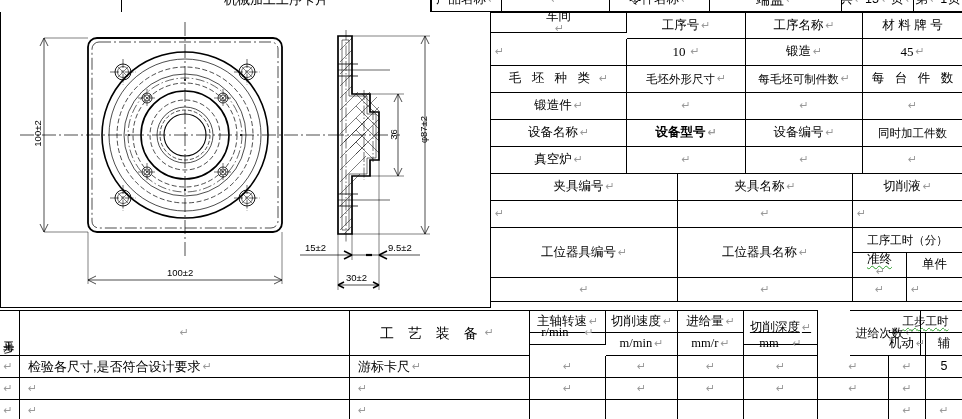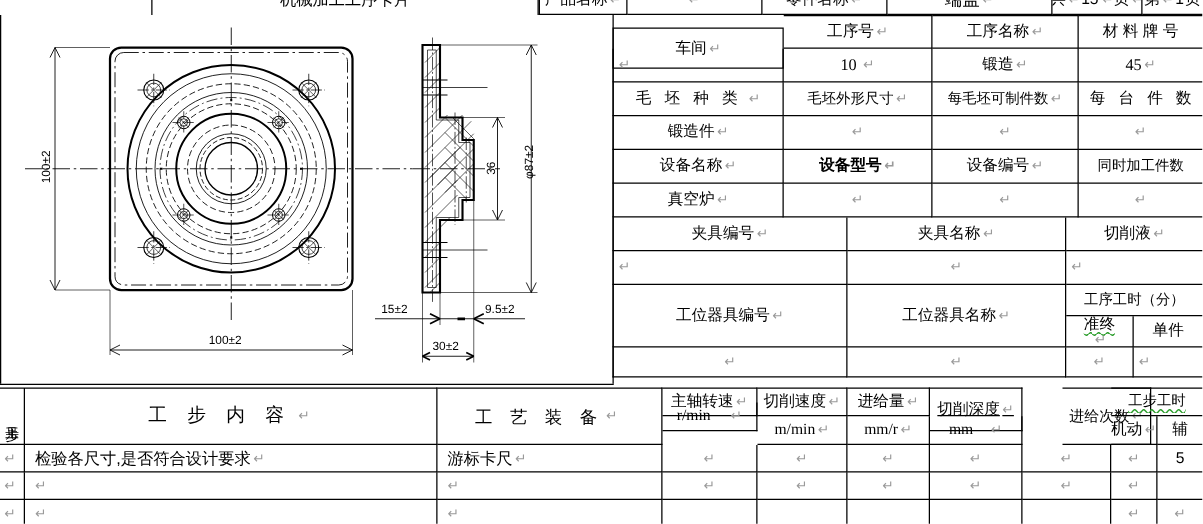--- a/index.html
+++ b/index.html
@@ -336,21 +336,21 @@
       <span>30±2</span>
     </div>
     <div class="dimtxt rot90" style="left:388px; top:119px;">
       <span>36</span>
     </div>
     <div class="dimtxt rot90" style="left:410px; top:114px;">
       <span>φ87±2</span>
     </div>
   </div>
 
-  <div class="cell lleft ltop" style="left:490px; top:22px; width:137px; height:33px;">
+  <div class="cell lleft ltop" style="left:490px; top:12px; width:137px; height:21px;flex-direction:column;">
     <span>车间</span>
       <span class="pil">↵</span>
   </div>
   <div class="cell ltop" style="left:627px; top:12px; width:119px; height:27px;">
     <span>工序号</span>
       <span class="pil">↵</span>
   </div>
   <div class="cell ltop" style="left:746px; top:12px; width:117px; height:27px;">
     <span>工序名称</span>
       <span class="pil">↵</span>
@@ -487,21 +487,20 @@
     <span class="pil solo">↵</span>
   </div>
   <div class="cell noright lft" style="left:907px; top:278px; width:55px; height:24px;">
     <span class="pil solo">↵</span>
   </div>
 
   <div class="cell lleft ltop" style="left:-4px; top:310px; width:24px; height:46px; font-size:11px; writing-mode:vertical-rl; text-orientation:upright;">
     <span class="wavy">工步号</span>
   </div>
   <div class="cell ltop wide" style="left:20px; top:310px; width:330px; height:46px; font-size:15px; letter-spacing:6px;">
-    <span>工  步  内  容</span>
       <span class="pil">↵</span>
   </div>
   <div class="cell ltop" style="left:350px; top:310px; width:180px; height:46px; font-size:14px; letter-spacing:5px;">
     <span>工  艺  装  备</span>
       <span class="pil">↵</span>
   </div>
 
   <div class="cell ltop" style="left:530px; top:310px; width:76px; height:23px;">
     <span>主轴转速</span>
       <span class="pil">↵</span>

